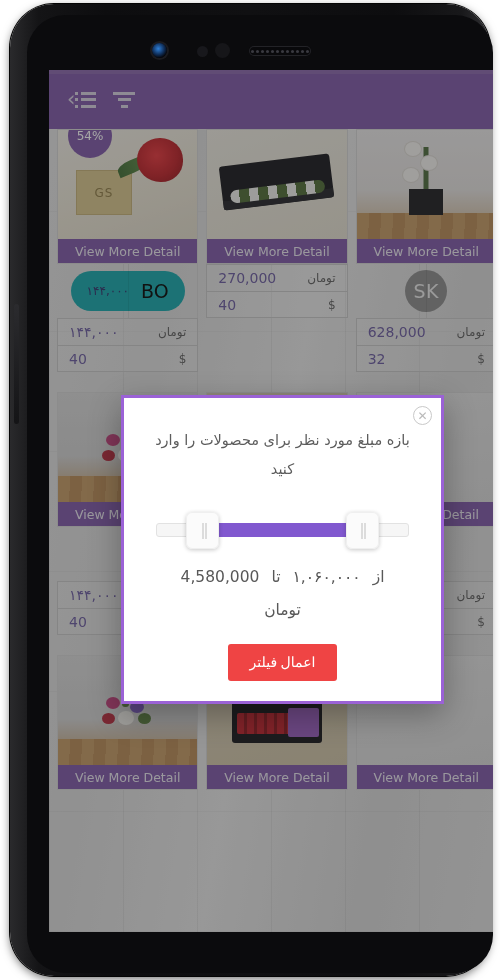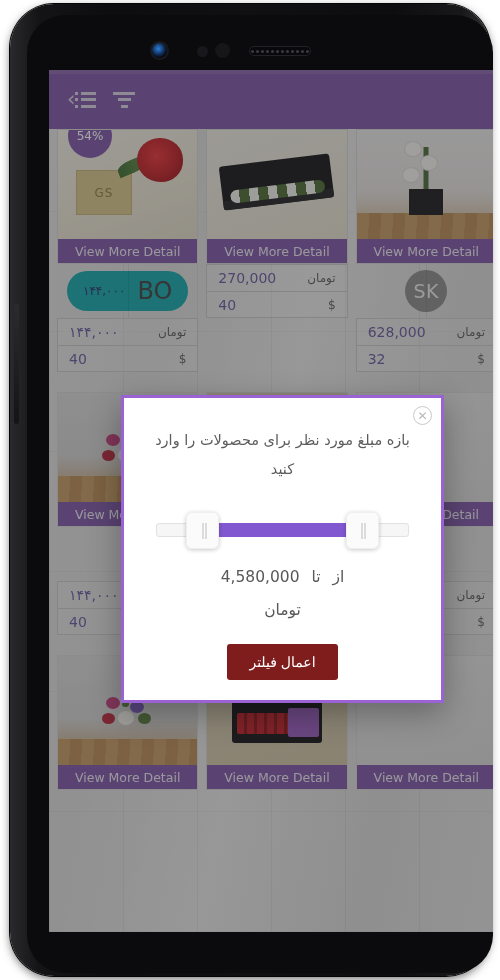--- a/index.html
+++ b/index.html
@@ -203,21 +203,21 @@
     display: flex; align-items: center; justify-content: center;
     font-size: 19px; letter-spacing: .5px;
   }
   .badge-pill {
     height: 40px; border-radius: 20px;
     background: #13a8ac; color: #e6f7f7;
     display: flex; align-items: center; justify-content: center;
     padding: 0 16px; gap: 12px;
     flex-direction: row-reverse;
   }
-  .badge-pill .badge-initials { font-size: 24px; color:#404040; }
+  .badge-pill .badge-initials { font-size: 19px; color:#000000; }
   .badge-pill .badge-price { font-size: 12px; color:#2f2f6a; direction: rtl; }
 
   
   .price-table { border: 1px solid #c9c9c9; background: rgba(255,255,255,.14); }
   .price-row {
     height: 26px; display: flex; align-items: center; justify-content: space-between;
     padding: 0 11px; font-size: 13px; color: #6b5f86;
   }
   .price-row + .price-row { border-top: 1px solid #c9c9c9; }
   .price-row .unit { color:#5e5e5e; font-size: 12px; }
@@ -283,25 +283,25 @@
   #range-readout {
     direction: rtl; text-align: center;
     color: #585858; font-size: 15.5px; line-height: 2;
     margin-top: 12px;
     display: flex; flex-direction: column; align-items: center; gap: 2px;
   }
   #range-readout .line-one { display:flex; gap:12px; align-items:baseline; }
   #apply-filter-button {
     display: block;
     margin: 18px auto 0;
-    background: #7f1d1d; color: #ffffff;
+    background: #ef4444; color: #ffffff;
     border: none; border-radius: 3px;
     padding: 10px 22px;
     font-size: 14px;
-    font-family: Liberation Sans, sans-serif;
+    font-family: Liberation Serif, serif;
     direction: rtl; cursor: pointer;
   }
 </style>
 </head>
 <body>
 
 <div id="phone-frame">
   <div id="phone-side-button"></div>
   <div id="phone-bezel">
 
@@ -550,20 +550,21 @@
         <div id="range-slider">
           <div id="slider-track"></div>
           <div id="slider-range"></div>
           <div class="slider-handle" id="handle-min"></div>
           <div class="slider-handle" id="handle-max"></div>
         </div>
 
         <div id="range-readout">
           <div class="line-one">
             <span>از</span>
+            <span>۱,۰۶۰,۰۰۰</span>
             <span>تا</span>
             <span>4,580,000</span>
           </div>
           <div>تومان</div>
         </div>
 
         <button id="apply-filter-button">اعمال فیلتر</button>
       </div>
 
     </div>

